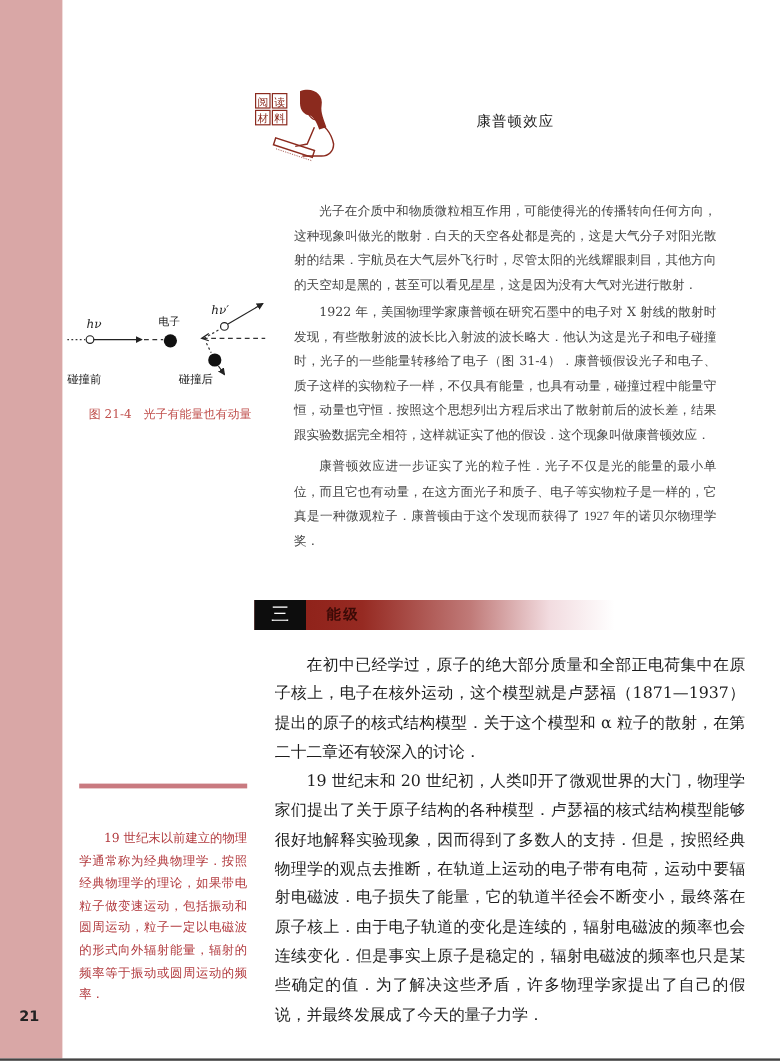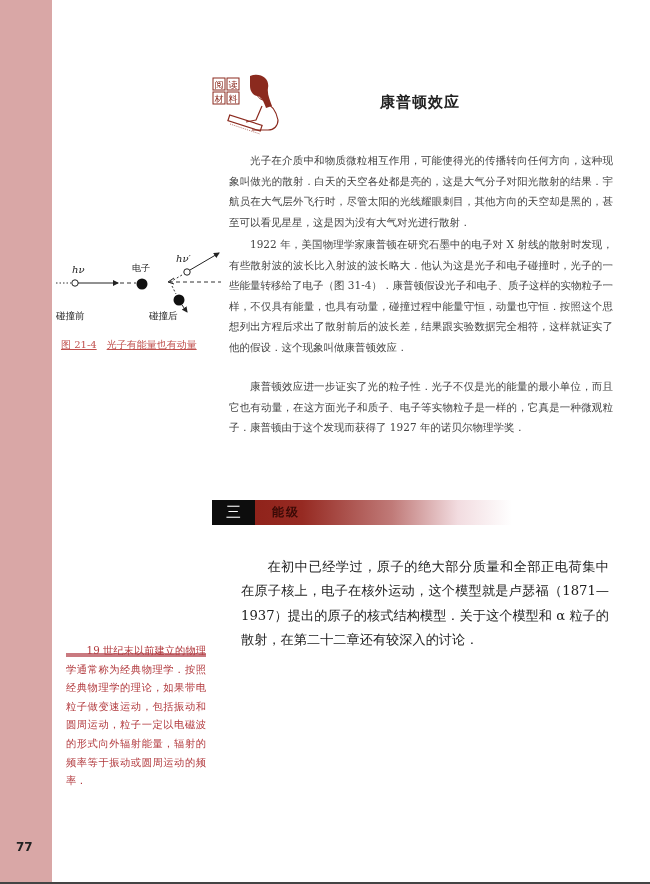--- a/index.html
+++ b/index.html
@@ -4,53 +4,53 @@
 <style>
   html, body { margin:0; padding:0; }
   body { width:650px; height:884px; position:relative; background:#ffffff; overflow:hidden;
          font-family:"DejaVu Serif","Liberation Serif",serif; color:#2b2b2b; }
   .left-margin { position:absolute; left:0; top:0; width:52px; height:882px; background:#d9a7a6; }
   .bottom-border { position:absolute; left:0; bottom:0; width:650px; height:2px; background:#444; }
   .page-number { position:absolute; left:16px; top:840px; font-family:"DejaVu Sans","Liberation Sans",sans-serif;
                  font-weight:bold; font-size:12px; color:#222; }
 
   .reading-icon { position:absolute; left:212px; top:72px; width:76px; height:64px; }
-  .reading-title { position:absolute; left:380px; top:93px; font-family:"DejaVu Sans","Liberation Sans",sans-serif;
-                   font-size:15px; font-weight:bold; color:#222; letter-spacing:1px; }
+  .reading-title { position:absolute; left:397px; top:93px; font-family:"DejaVu Sans","Liberation Sans",sans-serif;
+                   font-size:12px; font-weight:normal; color:#222; letter-spacing:1px; }
 
   .small-text { position:absolute; left:229px; width:384px; font-size:10.5px; line-height:20.5px; color:#444;
                 text-align:justify; }
-  .small-text p { margin:0; text-indent:2em; }
+  .small-text p { margin:16px; text-indent:2em; }
 
   .diagram { position:absolute; left:56px; top:244px; width:170px; height:80px; }
-  .fig-caption { position:absolute; left:61px; top:338px; font-size:10px; color:#c0504d; white-space:nowrap;text-decoration:underline; }
+  .fig-caption { position:absolute; left:74px; top:338px; font-size:10px; color:#c0504d; white-space:nowrap; }
   .fig-caption span { margin-right:10px; }
 
   .section-bar { position:absolute; left:212px; top:500px; width:300px; height:25px;
                  background:linear-gradient(90deg,#8a1c14 0%,#962a22 30%,#c07a78 60%,#f2dce0 82%,#ffffff 100%); }
   .section-num { position:absolute; left:0; top:0; width:43px; height:25px; background:#0d0d0d; color:#fff;
                  font-family:"DejaVu Sans","Liberation Sans",sans-serif; font-size:15px; text-align:center; line-height:25px; }
   .section-title { position:absolute; left:60px; top:0; line-height:25px; font-family:"DejaVu Sans","Liberation Sans",sans-serif;
                    font-size:12px; font-weight:bold; color:#3a0a06; letter-spacing:2px; }
 
   .main-text { position:absolute; left:229px; top:543px; width:392px; font-size:13.2px; line-height:24.3px; color:#1d1d1d;
                text-align:justify; }
-  .main-text p { margin:12px; text-indent:2em; }
+  .main-text p { margin:0; text-indent:2em; }
 
   .side-rule { position:absolute; left:66px; top:653px; width:140px; height:4px; background:#c97a80; }
-  .side-note { position:absolute; left:66px; top:641px; width:140px; font-size:10.3px; line-height:18.6px; color:#b23a3e;
+  .side-note { position:absolute; left:66px; top:690px; width:140px; font-size:10.3px; line-height:18.6px; color:#b23a3e;
                text-align:justify; }
   .side-note p { margin:0; text-indent:2em; }
 </style>
 </head>
 <body>
 
 <div class="left-margin"></div>
 <div class="bottom-border"></div>
-<div class="page-number">77</div>
+<div class="page-number">21</div>
 
 <div class="reading-icon">
   <svg width="76" height="64" viewBox="0 0 76 64">
     <rect x="1" y="6" width="12" height="12" fill="none" stroke="#8b2a1e" stroke-width="1"></rect>
     <rect x="15" y="6" width="12" height="12" fill="none" stroke="#8b2a1e" stroke-width="1"></rect>
     <rect x="1" y="20" width="12" height="12" fill="none" stroke="#8b2a1e" stroke-width="1"></rect>
     <rect x="15" y="20" width="12" height="12" fill="none" stroke="#8b2a1e" stroke-width="1"></rect>
     <text x="7" y="16" font-size="9" text-anchor="middle" fill="#8b2a1e" font-family="DejaVu Sans, sans-serif">阅</text>
     <text x="21" y="16" font-size="9" text-anchor="middle" fill="#8b2a1e" font-family="DejaVu Sans, sans-serif">读</text>
     <text x="7" y="30" font-size="9" text-anchor="middle" fill="#8b2a1e" font-family="DejaVu Sans, sans-serif">材</text>
@@ -65,21 +65,21 @@
   </svg>
 </div>
 <div class="reading-title">康普顿效应</div>
 
 <div class="small-text" style="top:150px;">
   <p>光子在介质中和物质微粒相互作用，可能使得光的传播转向任何方向，这种现象叫做光的散射．白天的天空各处都是亮的，这是大气分子对阳光散射的结果．宇航员在大气层外飞行时，尽管太阳的光线耀眼刺目，其他方向的天空却是黑的，甚至可以看见星星，这是因为没有大气对光进行散射．</p>
 </div>
 <div class="small-text" style="top:234px;">
   <p>1922 年，美国物理学家康普顿在研究石墨中的电子对 X 射线的散射时发现，有些散射波的波长比入射波的波长略大．他认为这是光子和电子碰撞时，光子的一些能量转移给了电子（图 31-4）．康普顿假设光子和电子、质子这样的实物粒子一样，不仅具有能量，也具有动量，碰撞过程中能量守恒，动量也守恒．按照这个思想列出方程后求出了散射前后的波长差，结果跟实验数据完全相符，这样就证实了他的假设．这个现象叫做康普顿效应．</p>
 </div>
-<div class="small-text" style="top:376px;">
+<div class="small-text" style="top:364px;font-family:Liberation Serif, serif;">
   <p>康普顿效应进一步证实了光的粒子性．光子不仅是光的能量的最小单位，而且它也有动量，在这方面光子和质子、电子等实物粒子是一样的，它真是一种微观粒子．康普顿由于这个发现而获得了 1927 年的诺贝尔物理学奖．</p>
 </div>
 
 <div class="diagram">
   <svg width="170" height="80" viewBox="0 0 170 80">
     <defs>
       <marker id="arr" markerWidth="6" markerHeight="6" refX="5" refY="3" orient="auto">
         <path d="M0 0 L6 3 L0 6 Z" fill="#222"></path>
       </marker>
     </defs>
@@ -107,18 +107,19 @@
   <span>图 21-4</span><span>光子有能量也有动量</span>
 </div>
 
 <div class="section-bar">
   <div class="section-num">三</div>
   <div class="section-title">能级</div>
 </div>
 
 <div class="main-text">
   <p>在初中已经学过，原子的绝大部分质量和全部正电荷集中在原子核上，电子在核外运动，这个模型就是卢瑟福（1871—1937）提出的原子的核式结构模型．关于这个模型和 α 粒子的散射，在第二十二章还有较深入的讨论．</p>
+  <p>19 世纪末和 20 世纪初，人类叩开了微观世界的大门，物理学家们提出了关于原子结构的各种模型．卢瑟福的核式结构模型能够很好地解释实验现象，因而得到了多数人的支持．但是，按照经典物理学的观点去推断，在轨道上运动的电子带有电荷，运动中要辐射电磁波．电子损失了能量，它的轨道半径会不断变小，最终落在原子核上．由于电子轨道的变化是连续的，辐射电磁波的频率也会连续变化．但是事实上原子是稳定的，辐射电磁波的频率也只是某些确定的值．为了解决这些矛盾，许多物理学家提出了自己的假说，并最终发展成了今天的量子力学．</p>
 </div>
 
 <div class="side-rule"></div>
 <div class="side-note">
   <p>19 世纪末以前建立的物理学通常称为经典物理学．按照经典物理学的理论，如果带电粒子做变速运动，包括振动和圆周运动，粒子一定以电磁波的形式向外辐射能量，辐射的频率等于振动或圆周运动的频率．</p>
 </div>
 
 </body></html>

